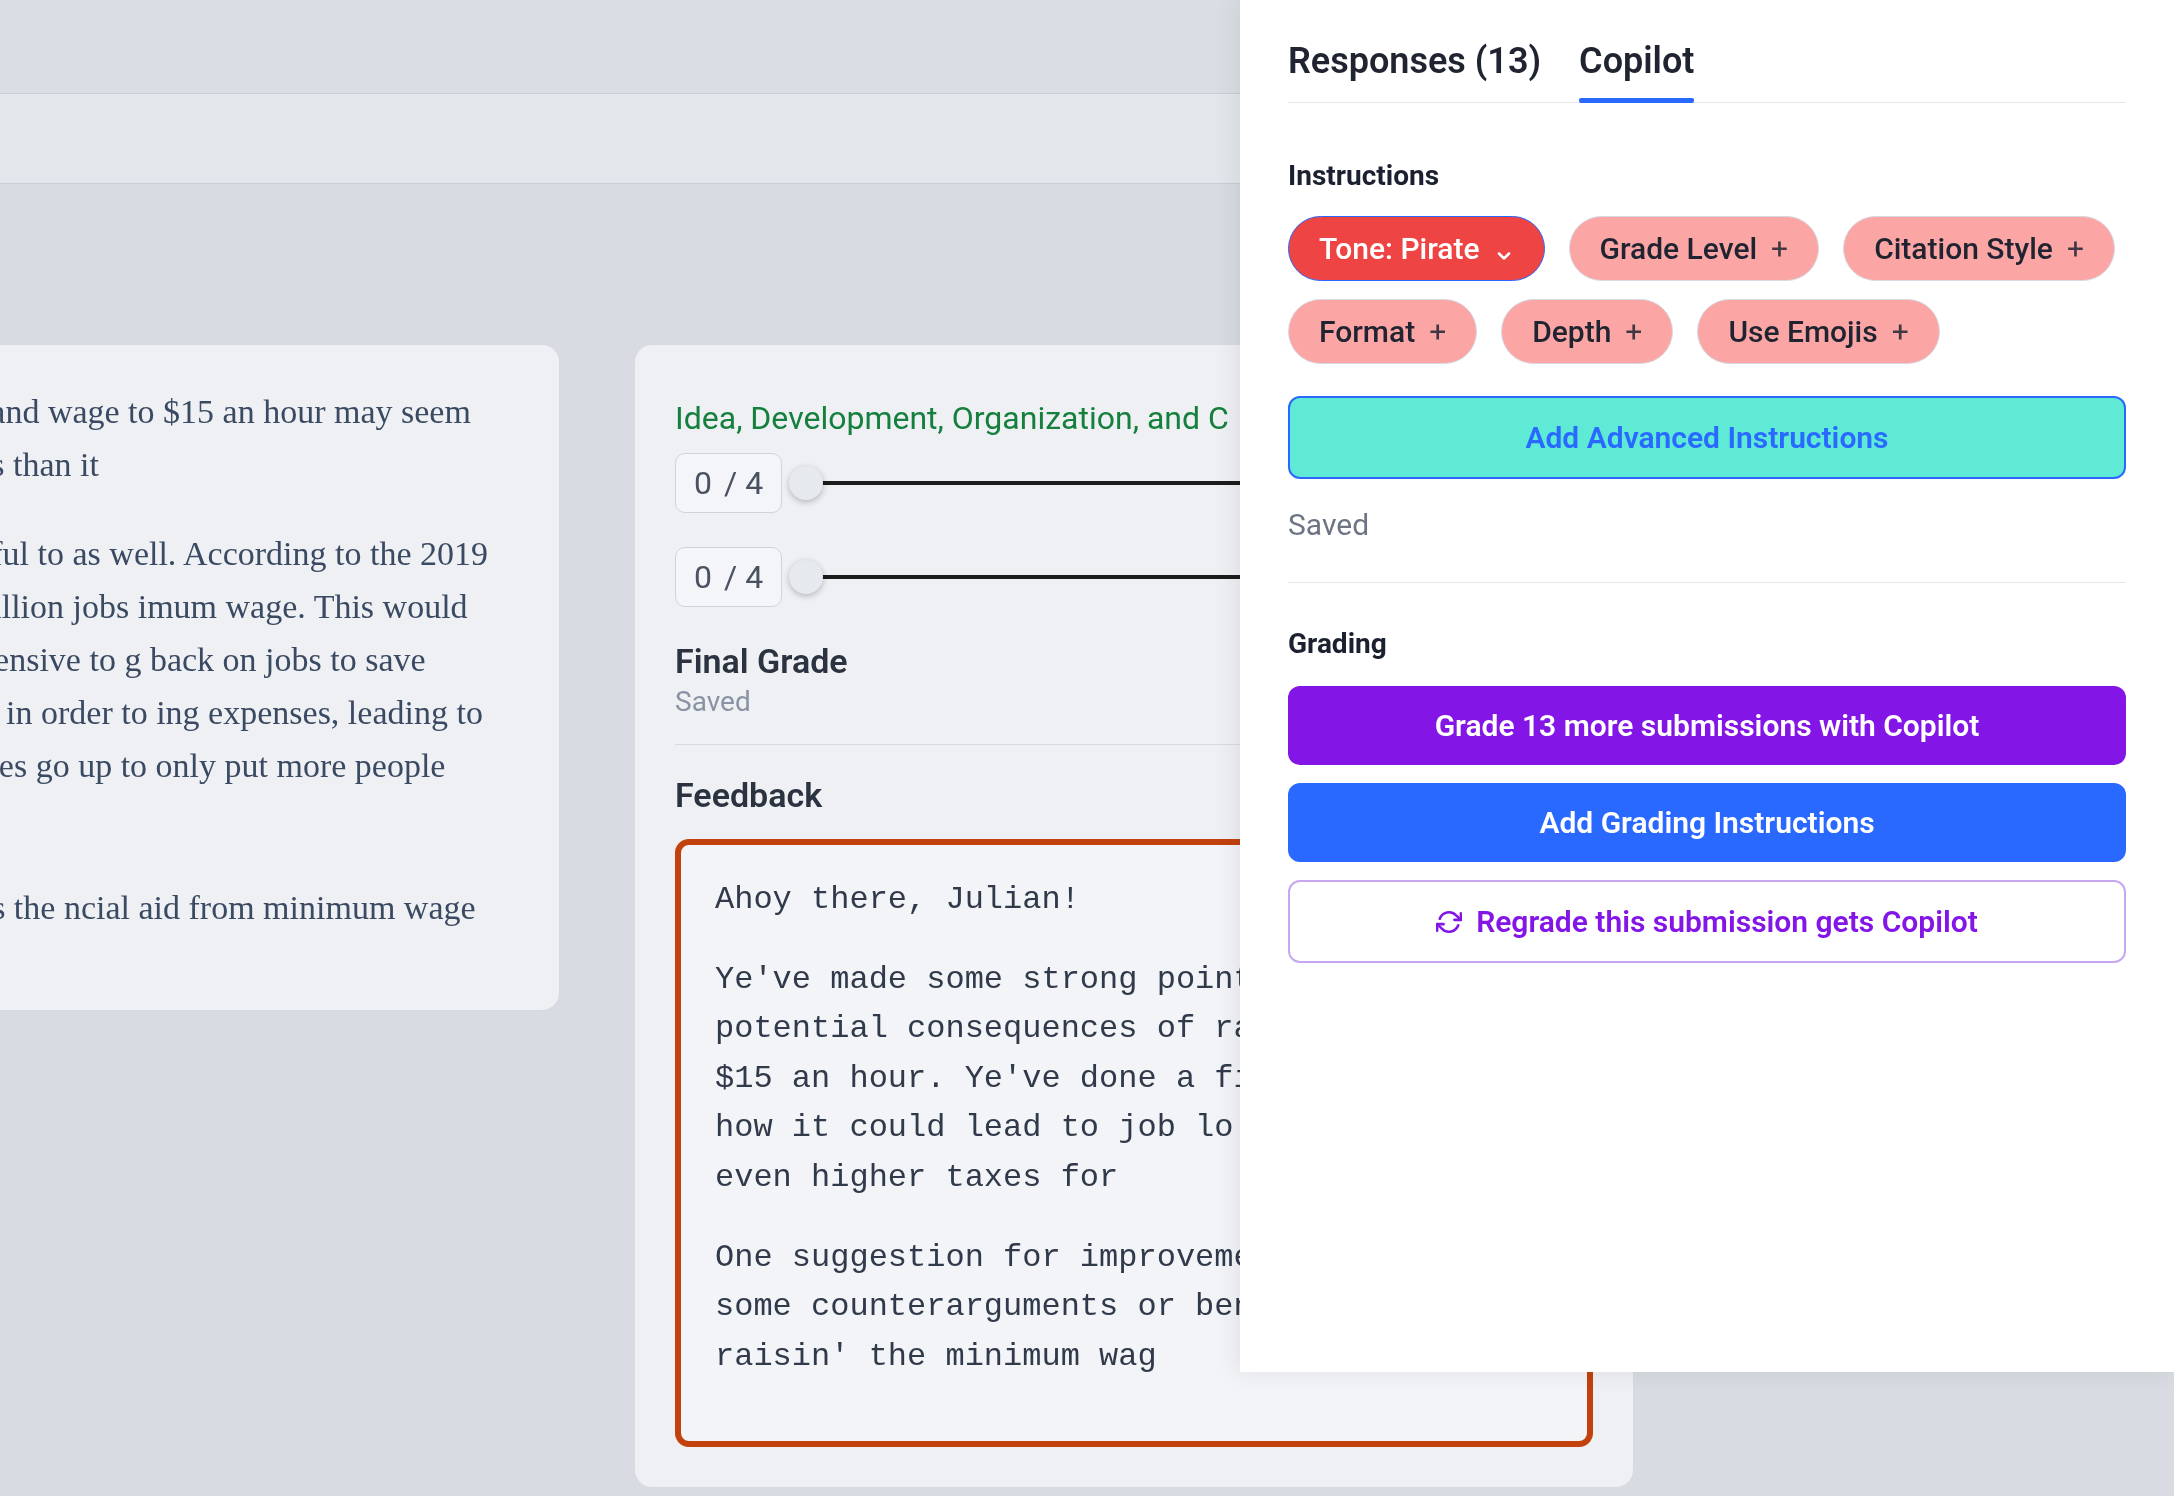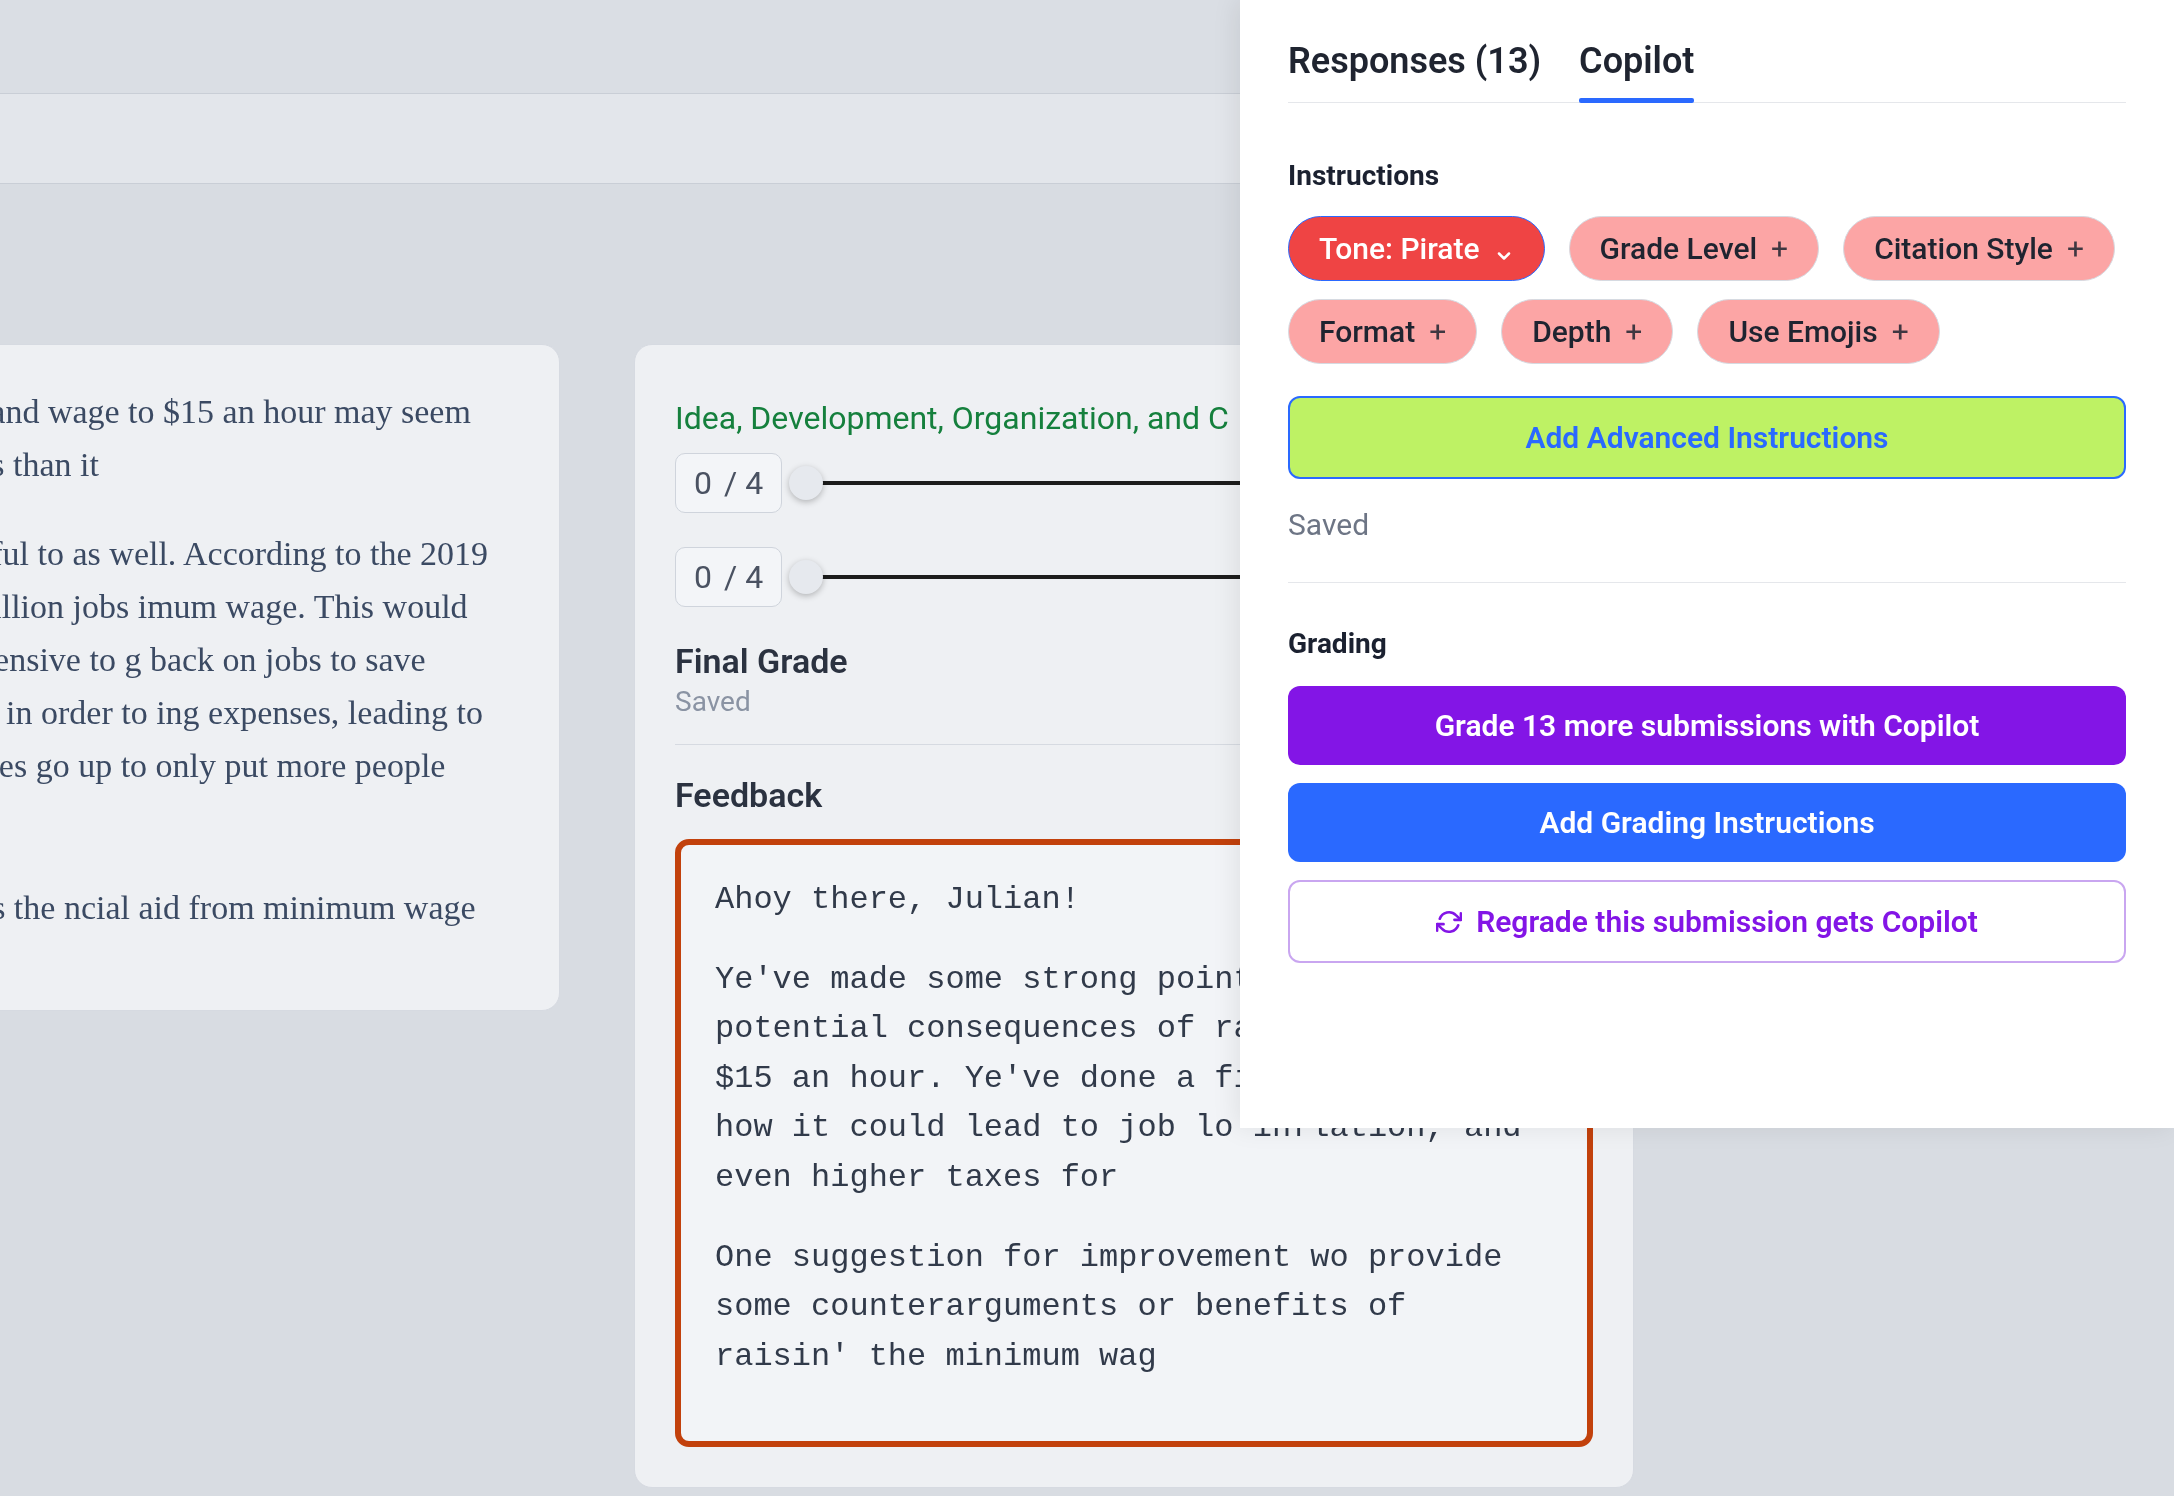--- a/index.html
+++ b/index.html
@@ -122,21 +122,21 @@
     background: rgba(216,220,226,0.0);
     pointer-events: none;
   }
 
   
   .side-panel {
     position: absolute;
     right: 0;
     top: 0;
     width: 934px;
-    height: 1128px;
+    height: 1372px;
     background: #ffffff;
     box-shadow: -4px 0 24px rgba(0,0,0,0.08);
     padding: 40px 48px;
   }
 
   .tabs {
     display: flex;
     gap: 38px;
     border-bottom: 1px solid #e5e7eb;
     padding-bottom: 0;
@@ -203,21 +203,21 @@
     border-radius: 12px;
     font-size: 30px;
     font-weight: 600;
     padding: 22px 20px;
     cursor: pointer;
     gap: 14px;
   }
   .btn-outline-blue {
     border: 2px solid #2a69ff;
     color: #2a69ff;
-    background: #bef264;
+    background: #5eead4;
   }
   .btn-purple {
     background: #8315e6;
     color: #fff;
     border: none;
   }
   .btn-blue {
     background: #2a69ff;
     color: #fff;
     border: none;

